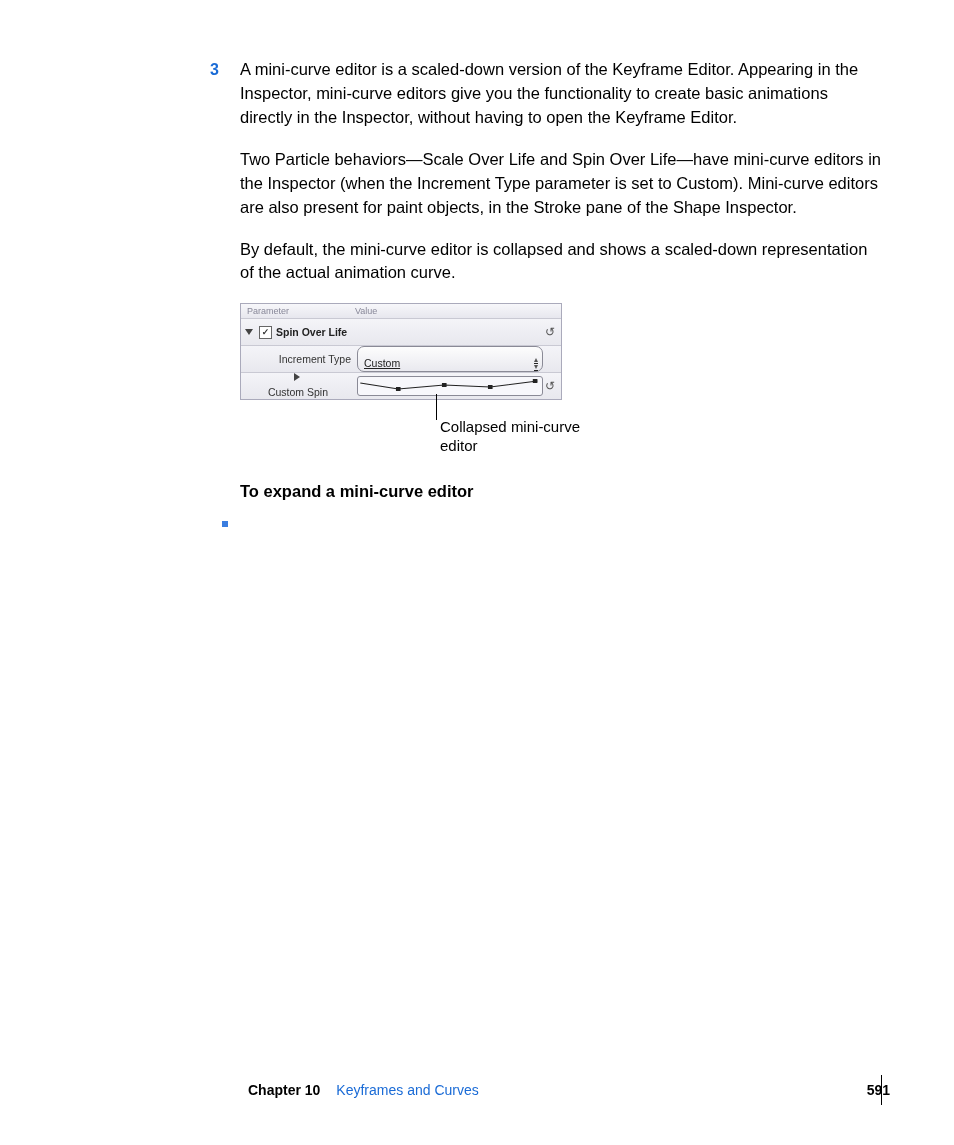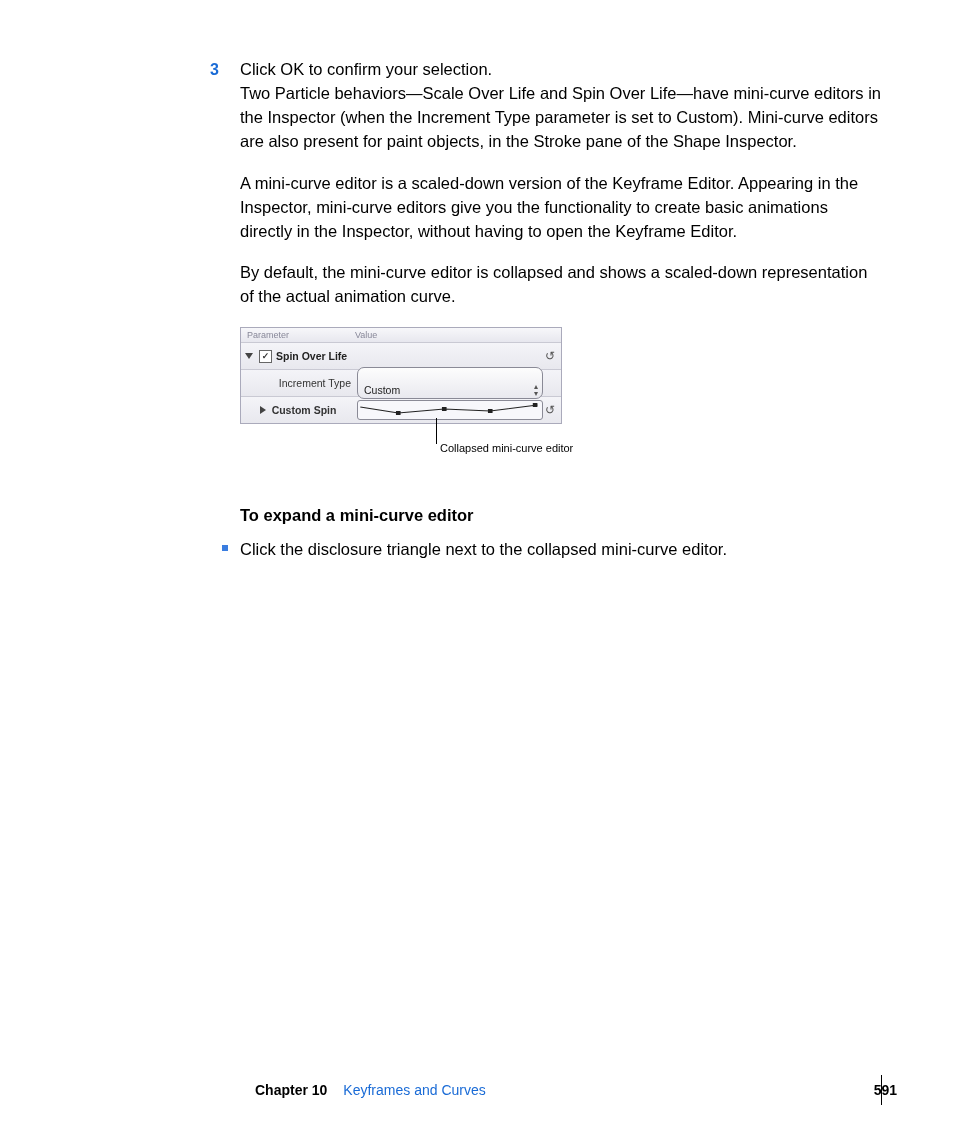--- a/index.html
+++ b/index.html
@@ -96,21 +96,21 @@
     align-items: center;
     justify-content: flex-end;
     padding-right: 6px;
     box-sizing: border-box;
     gap: 4px;
     font-weight: 600;
     font-size: 10.5px;
     color: #222;
   }
   .pcol.indent1 { justify-content: flex-end; font-weight: 400; color:#333;}
-  .pcol.indent2 { justify-content: center; font-weight: 700; color:#333;}
+  .pcol.indent2 { justify-content: center; font-weight: 400; color:#333;flex-direction:column;}
   .tri-down {
     width: 0; height: 0;
     border-left: 4px solid transparent;
     border-right: 4px solid transparent;
     border-top: 6px solid #444;
     margin-right: 2px;
   }
   .tri-right {
     width: 0; height: 0;
     border-top: 4px solid transparent;
@@ -135,23 +135,24 @@
   }
   .popup {
     flex: 1;
     height: 16px;
     background: linear-gradient(#fdfdfd, #e9e9ef);
     border: 1px solid #8a8a96;
     border-radius: 7px;
     display: flex;
     align-items: center;
     justify-content: space-between;
-    padding: 14px 4px 0 6px;
+    padding: 8px 4px 0 6px;
     font-size: 10.5px;
     color: #222;
+    text-decoration: underline;
   }
   .popup .arrows {
     font-size: 8px;
     line-height: 7px;
     color: #555;
     display: flex;
     flex-direction: column;
   }
   .reset {
     width: 14px;
@@ -184,29 +185,29 @@
     left: 0;
     top: -6px;
     width: 1px;
     height: 26px;
     background: #000;
   }
   .callout .lbl {
     position: absolute;
     left: 4px;
     top: 18px;
-    font-size: 11px;
+    font-size: 15px;
     line-height: 1.25;
     width: 160px;
     color: #000;
   }
   
   .footer {
     position: absolute;
-    left: 255px;
+    left: 248px;
     bottom: 45px;
     width: 642px;
     display: flex;
     align-items: center;
     font-size: 14px;
   }
   .footer .chap {
     font-weight: 700;
     color: #000;
     margin-right: 16px;
@@ -228,26 +229,25 @@
     background: #000;
   }
 </style>
 </head>
 <body>
 
 <div class="content">
 
   <div class="step-row">
     <span class="step-num">3</span>
-    <span class="step-text">Click OK to confirm your selection.</span>
   </div>
 
 
+  <p class="para">A mini-curve editor is a scaled-down version of the Keyframe Editor. Appearing in the Inspector, mini-curve editors give you the functionality to create basic animations directly in the Inspector, without having to open the Keyframe Editor.</p>
   <p class="para">Two Particle behaviors—Scale Over Life and Spin Over Life—have mini-curve editors in the Inspector (when the Increment Type parameter is set to Custom). Mini-curve editors are also present for paint objects, in the Stroke pane of the Shape Inspector.</p>
-  <p class="para">A mini-curve editor is a scaled-down version of the Keyframe Editor. Appearing in the Inspector, mini-curve editors give you the functionality to create basic animations directly in the Inspector, without having to open the Keyframe Editor.</p>
   <p class="para">By default, the mini-curve editor is collapsed and shows a scaled-down representation of the actual animation curve.</p>
 
   <div class="figure-wrap">
     <div class="inspector">
       <div class="insp-header">
         <span class="hcol1">Parameter</span>
         <span>Value</span>
       </div>
       <div class="insp-row">
         <div class="pcol" style="justify-content:flex-start;">
@@ -294,21 +294,20 @@
     </div>
     <div class="callout">
       <div class="line"></div>
       <div class="lbl">Collapsed mini-curve editor</div>
     </div>
   </div>
 
   <p class="sub-bold">To expand a mini-curve editor</p>
   <div class="bullet-row">
     <span class="bullet-mark"></span>
-    <span>Click the disclosure triangle next to the collapsed mini-curve editor.</span>
   </div>
 
 </div>
 
 <div class="footer-rule"></div>
 <div class="footer">
   <span class="chap">Chapter 10</span>
   <span class="title">Keyframes and Curves</span>
   <span class="pagenum">591</span>
 </div>

